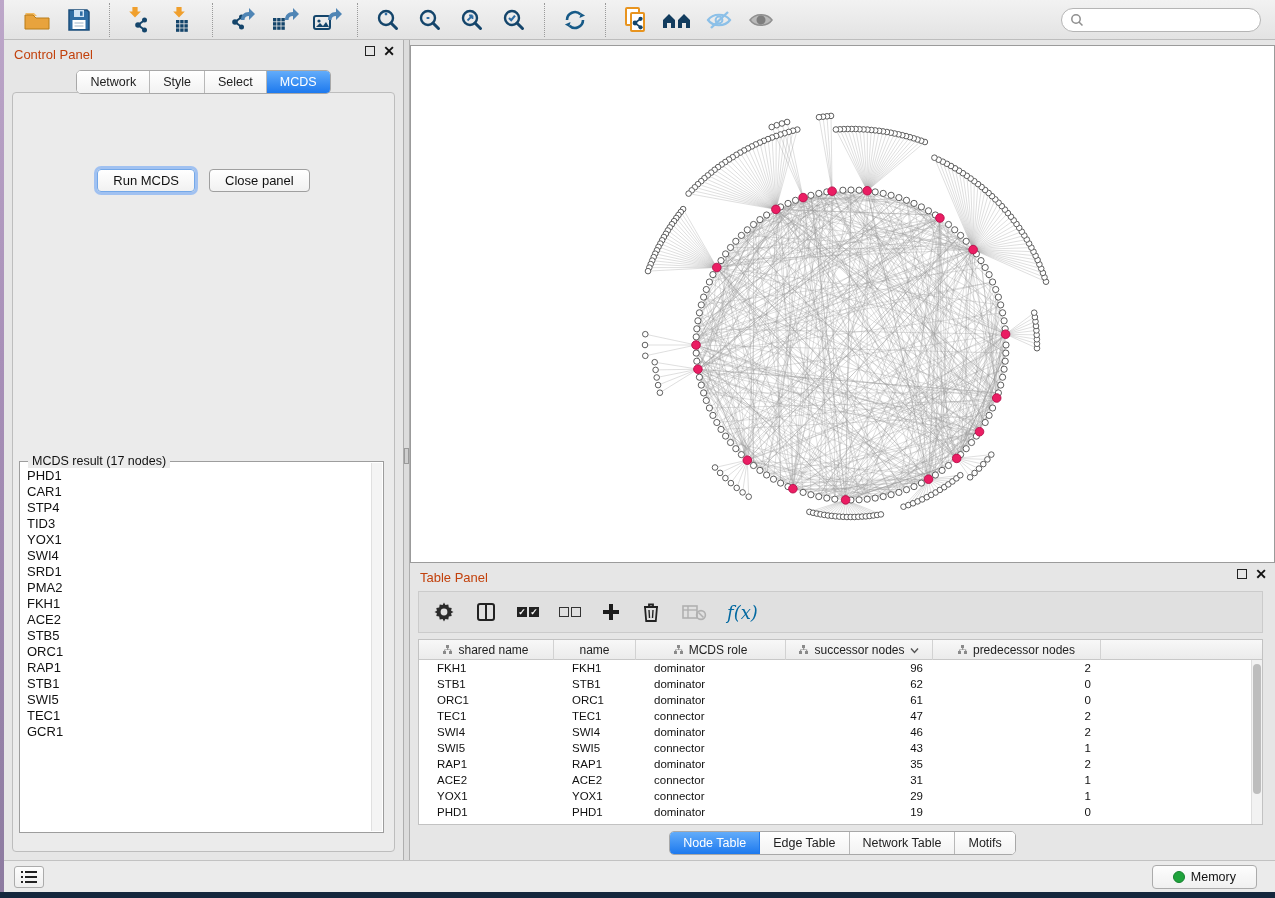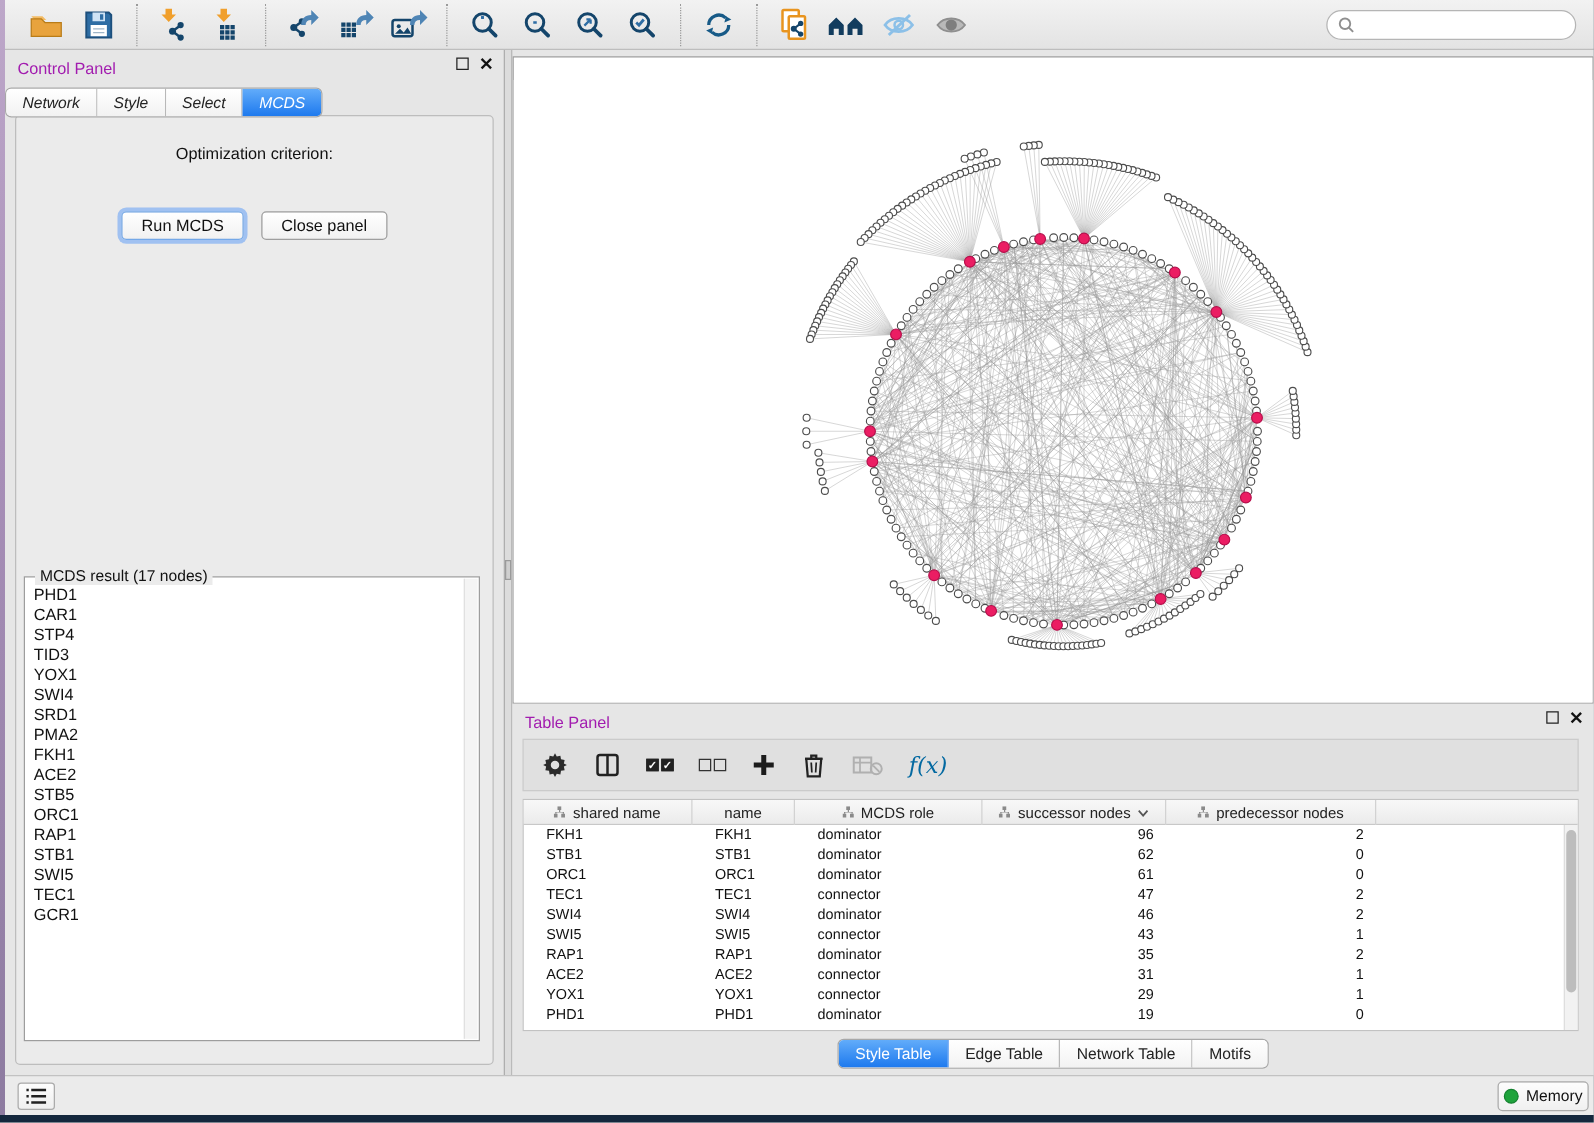--- a/index.html
+++ b/index.html
@@ -18,26 +18,26 @@
   .tbtn { width:42px; height:34px; display:flex; align-items:center; justify-content:center; cursor:default; }
   .tbtn svg { display:block; }
   .searchbox { position:absolute; right:14px; top:8px; width:200px; height:24px;
     background:#fff; border:1px solid #b5b5b5; border-radius:12px; display:flex; align-items:center; padding-left:8px; }
   .searchbox svg { flex:0 0 auto; }
   .searchbox input { border:none; outline:none; background:transparent; font-size:12px; margin-left:5px; width:160px; }
 
   
   .control-panel { position:absolute; left:0; top:40px; width:399px; bottom:32px; background:#e6e6e6; }
   .cp-header { position:absolute; left:0; top:0; right:0; height:26px; }
-  .panel-title { position:absolute; left:10px; top:7px; font-size:13px; color:#a21caf; }
+  .panel-title { position:absolute; left:10px; top:7px; font-size:13px; color:#c2410c; }
   .win-btns { position:absolute; right:8px; top:6px; display:flex; gap:8px; align-items:center; }
   .float-btn { width:10px; height:10px; border:1.5px solid #222; display:inline-block; }
   .close-btn { font-size:14px; font-weight:bold; color:#111; line-height:10px; }
 
-  .seg-tabs { position:absolute; top:30px; left:0; right:0; display:flex; z-index:3;font-style:italic; }
+  .seg-tabs { position:absolute; top:30px; left:0; right:0; display:flex; justify-content:center; z-index:3; }
   .seg-wrap { display:flex; border:1px solid #a8a8a8; border-radius:5px; overflow:hidden; background:#fff; }
   .seg-tab { padding:4px 13px; font-size:12.5px; color:#222; background:linear-gradient(180deg,#ffffff,#f2f2f2);
     border-right:1px solid #b8b8b8; }
   .seg-tab:last-child { border-right:none; }
   .seg-tab.active { background:linear-gradient(180deg,#62acfa,#1d79ee); color:#fff; border-right-color:#1d79ee; }
 
   .cp-box { position:absolute; left:8px; right:8px; top:52px; bottom:8px;
     background:#ebebeb; border:1px solid #bdbdbd; border-radius:4px; }
   .opt-label { position:absolute; top:22px; left:0; right:0; text-align:center; font-size:13px; color:#111; }
   .dropdown { position:absolute; top:42px; left:36px; right:36px; height:23px; background:#fff;
@@ -100,22 +100,22 @@
   .td.num { text-align:right; padding-left:0; padding-right:10px; }
   .tbl-scroll { position:absolute; right:0; top:20px; bottom:0; width:11px; background:#f2f2f2; border-left:1px solid #dedede; }
   .tbl-thumb { position:absolute; left:1px; right:1px; top:4px; height:130px; background:#bdbdbd; border-radius:5px; }
 
   .tp-tabs { position:absolute; left:0; right:0; top:268px; display:flex; justify-content:center; }
 
   
   .status-bar { position:absolute; left:0; right:0; bottom:0; height:32px; background:#ebebeb; border-top:1px solid #c2c2c2; }
   .sb-left-btn { position:absolute; left:10px; top:5px; width:30px; height:22px; background:linear-gradient(180deg,#fdfdfd,#efefef);
     border:1px solid #ababab; border-radius:3px; display:flex; align-items:center; justify-content:center; }
-  .memory-btn { position:absolute; right:4px; top:4px; height:24px; background:linear-gradient(180deg,#fdfdfd,#f0f0f0);
-    border:1px solid #ababab; border-radius:4px; display:flex; align-items:center; gap:6px; padding:0 4px; font-size:12.5px; color:#111; }
+  .memory-btn { position:absolute; right:18px; top:4px; height:24px; background:linear-gradient(180deg,#fdfdfd,#f0f0f0);
+    border:1px solid #ababab; border-radius:4px; display:flex; align-items:center; gap:6px; padding:0 20px; font-size:12.5px; color:#111; }
   .mem-dot { width:12px; height:12px; border-radius:50%; background:#1fa33c; border:1px solid #158230; }
 </style>
 </head>
 <body>
 
 <svg width="0" height="0" style="position:absolute">
   <defs>
     <g id="i-share">
         <line x1="0" y1="0" x2="6" y2="-4.5" stroke="#14456b" stroke-width="2"></line>
         <line x1="0" y1="0" x2="6" y2="4.5" stroke="#14456b" stroke-width="2"></line>
@@ -299,21 +299,20 @@
     </div>
     <div class="seg-tabs">
         <div class="seg-wrap">
           <div class="seg-tab">Network</div>
           <div class="seg-tab">Style</div>
           <div class="seg-tab">Select</div>
           <div class="seg-tab active">MCDS</div>
         </div>
       </div>
     <div class="cp-box">
-      <div class="opt-label">Optimization criterion:</div>
       <div class="btn-row">
         <button class="mac-btn focused">Run MCDS</button>
         <button class="mac-btn">Close panel</button>
       </div>
       <div class="result-fieldset">
         <span class="result-legend">MCDS result (17 nodes)</span>
         <div class="result-list">
             <div class="result-item">PHD1</div>
             <div class="result-item">CAR1</div>
             <div class="result-item">STP4</div>
@@ -1481,21 +1480,21 @@
               <div class="td num" style="width: 168px;">0</div>
             </div>
           </div>
         <div class="tbl-scroll">
             <div class="tbl-thumb"></div>
           </div>
       </div>
 
       <div class="tp-tabs">
           <div class="seg-wrap">
-            <div class="seg-tab active">Style Table</div>
+            <div class="seg-tab active">Node Table</div>
             <div class="seg-tab">Edge Table</div>
             <div class="seg-tab">Network Table</div>
             <div class="seg-tab">Motifs</div>
           </div>
         </div>
     </div>
   </div>
 
   <div class="status-bar">
     <div class="sb-left-btn">

